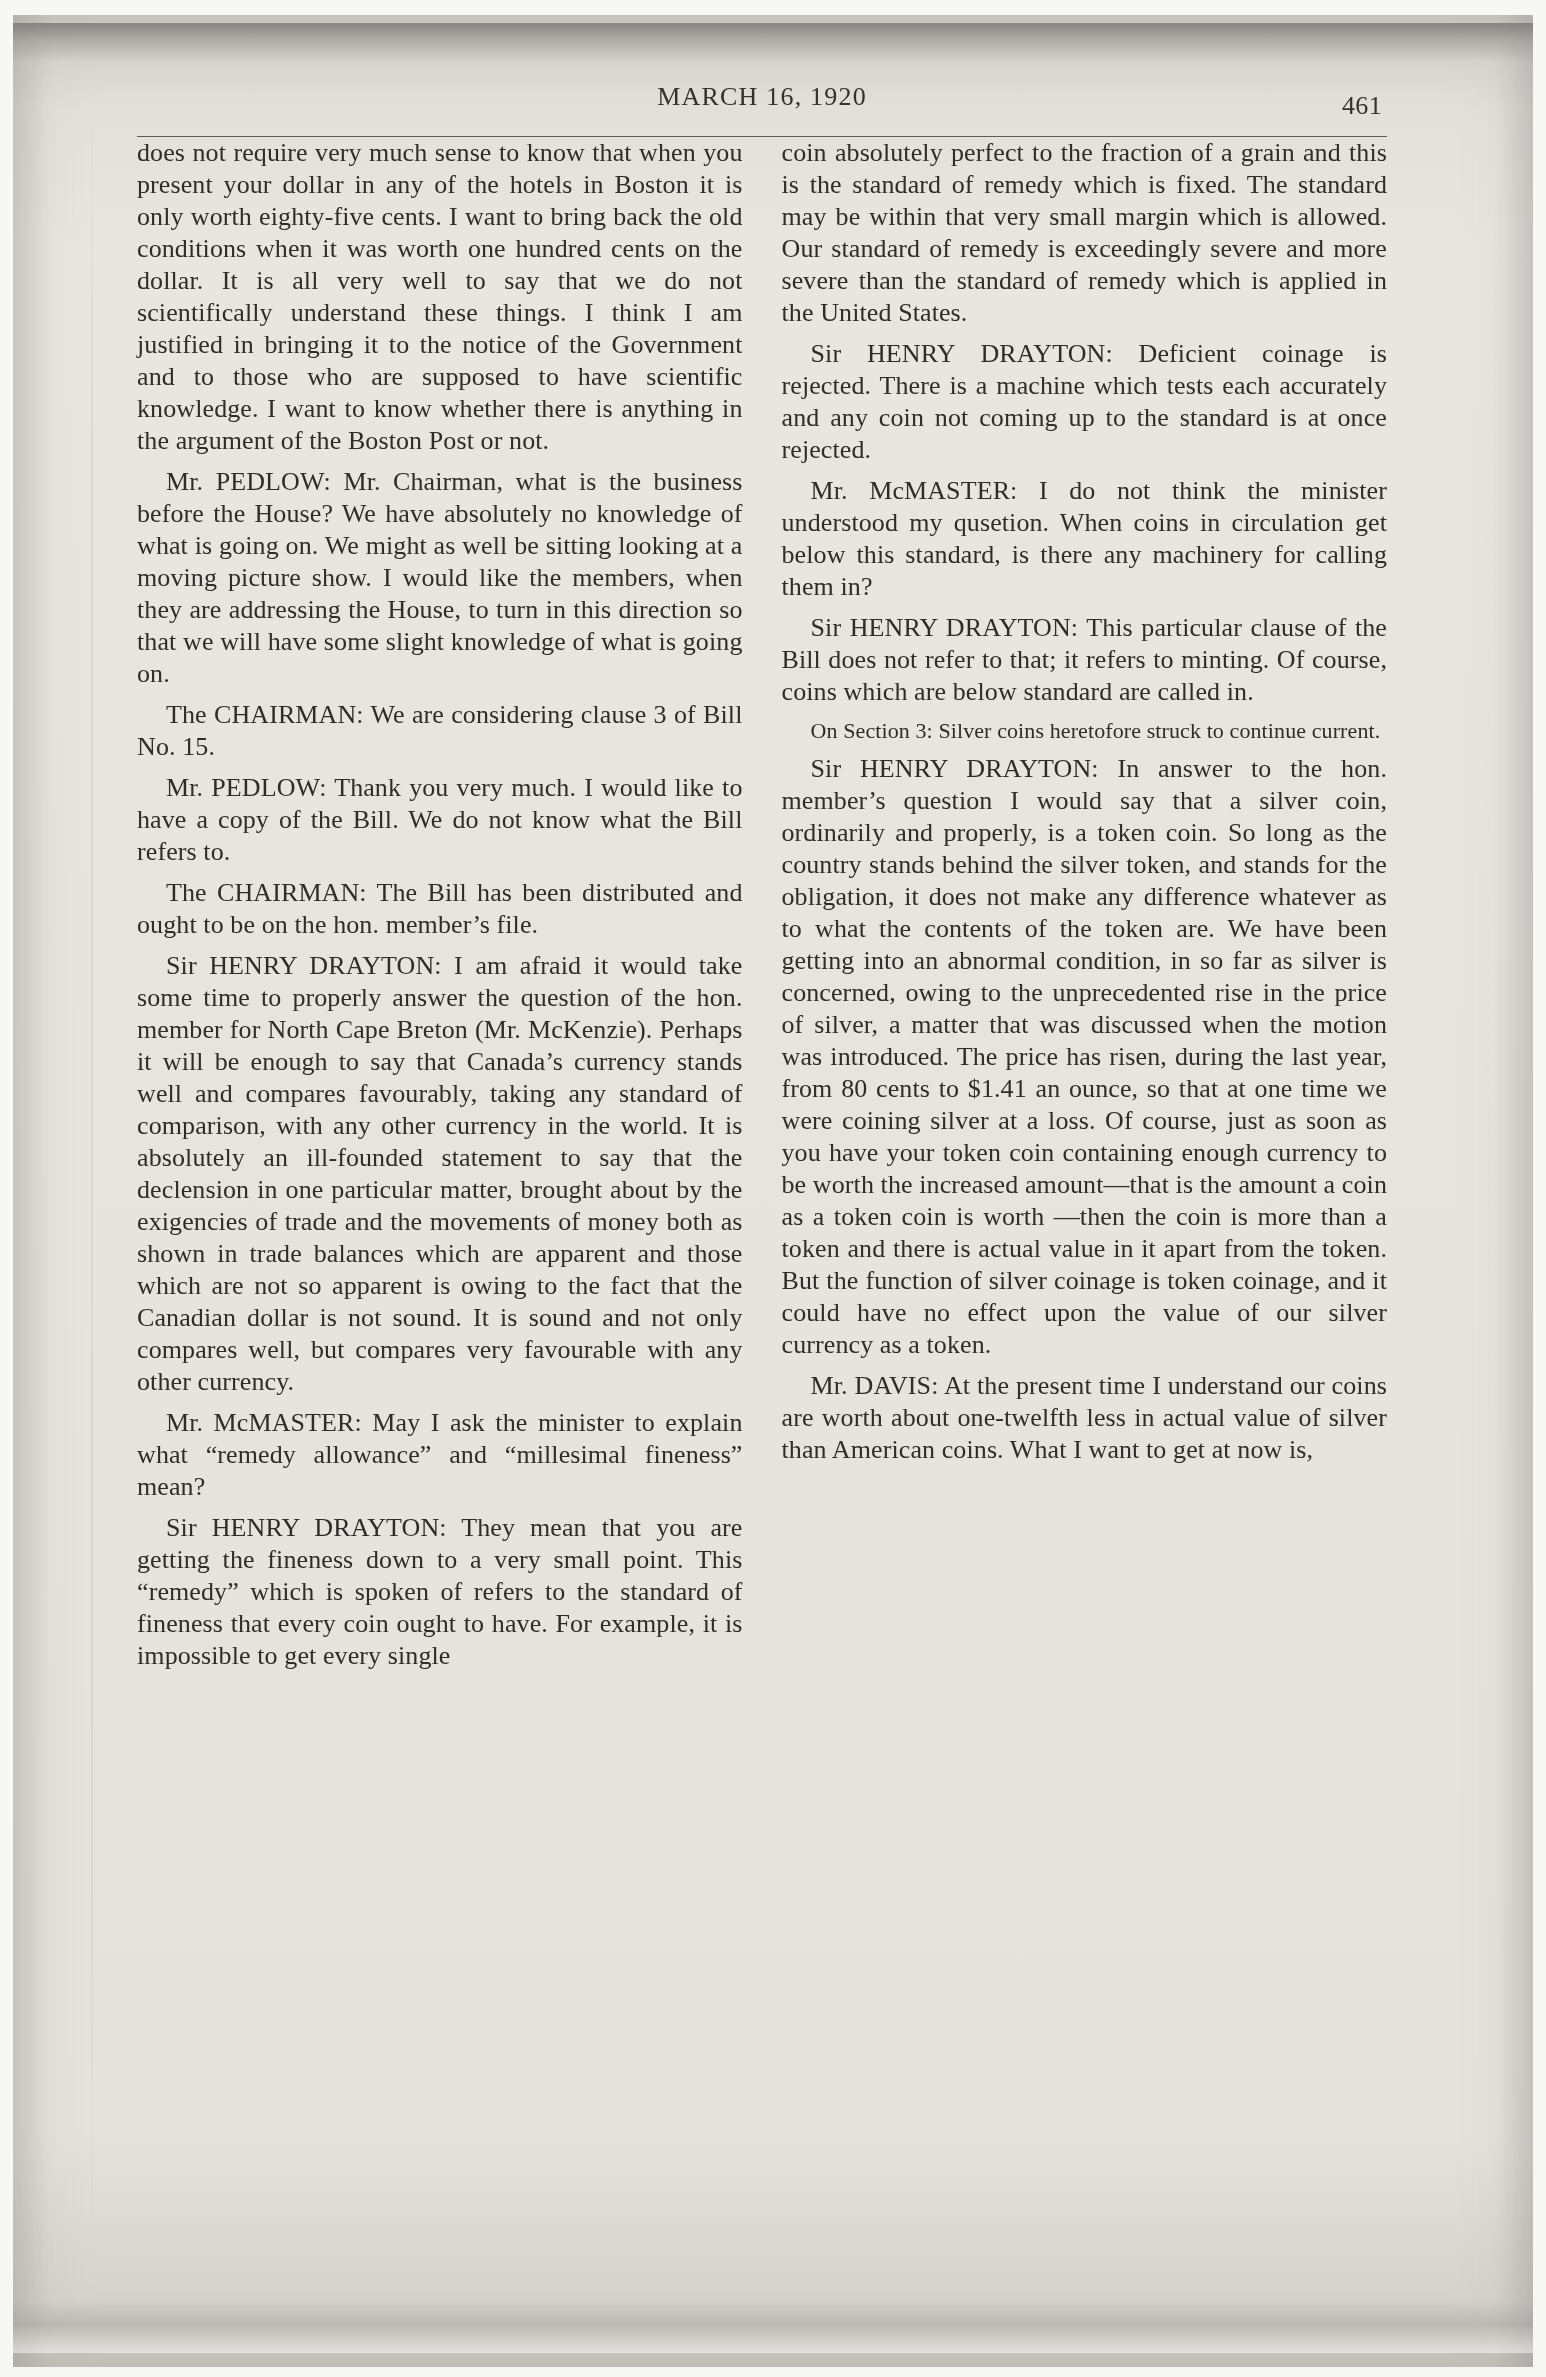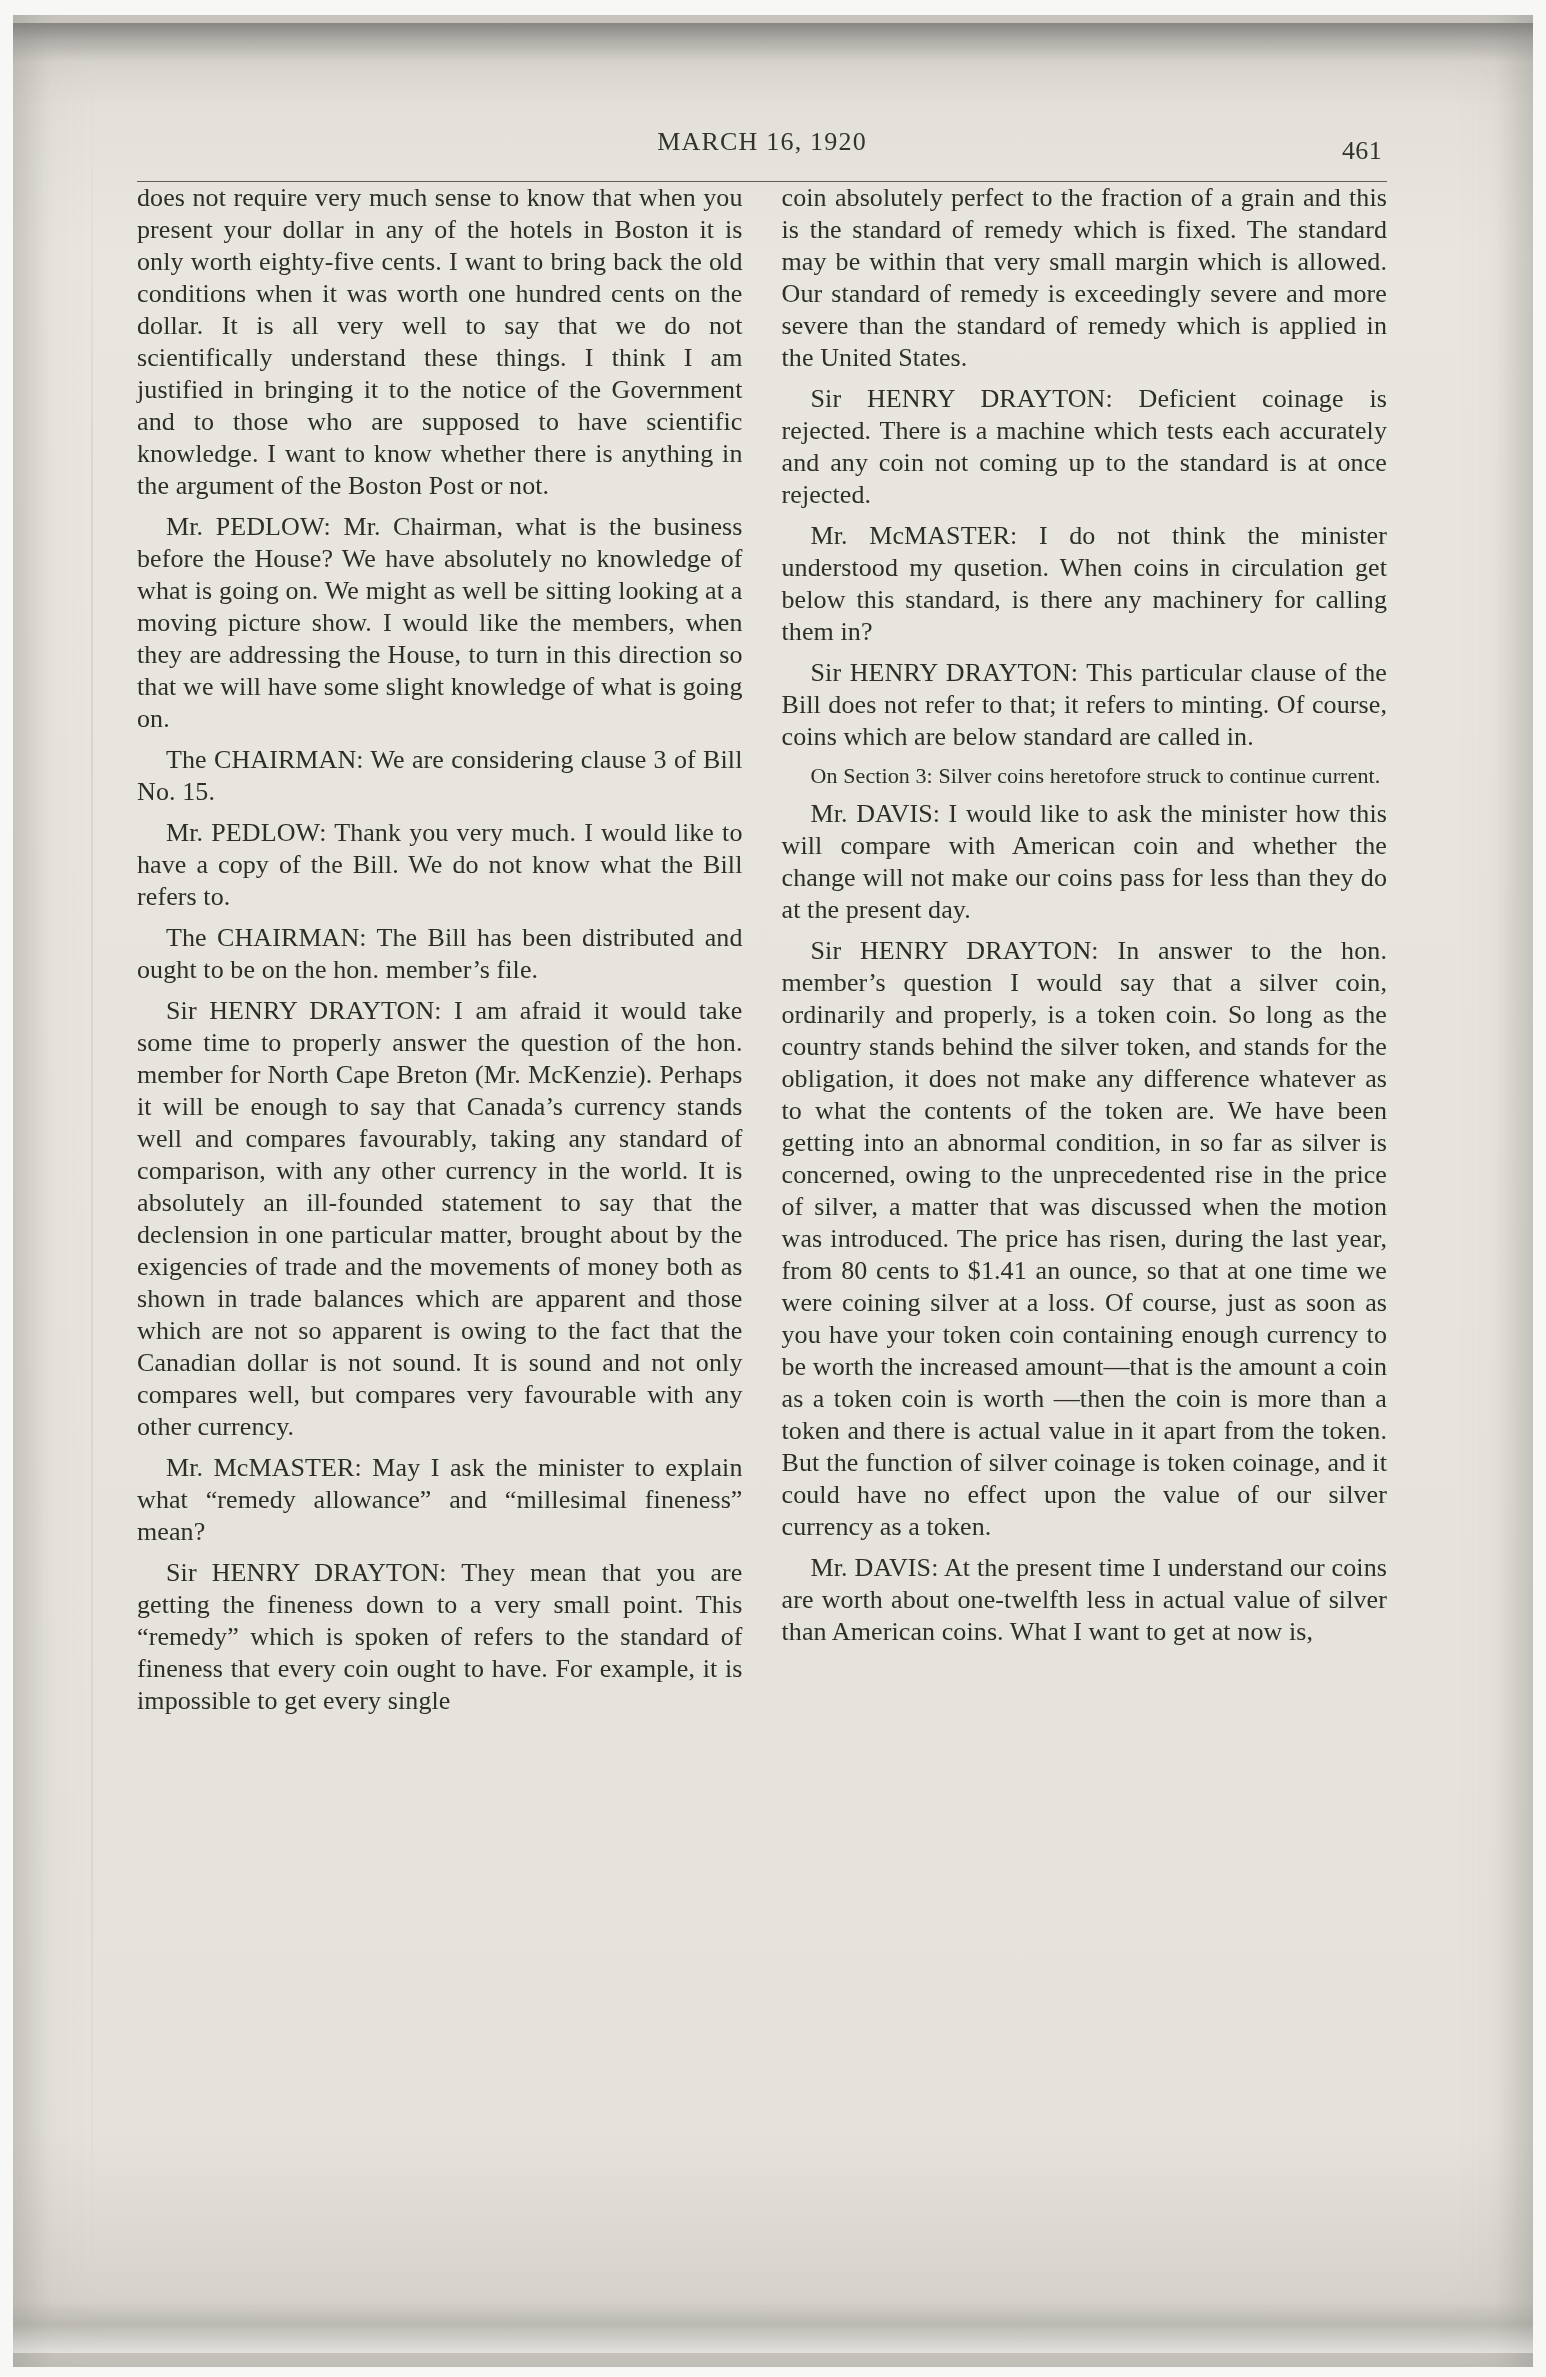--- a/index.html
+++ b/index.html
@@ -39,21 +39,21 @@
     position: absolute;
     top: 49px; bottom: 65px;
     left: 78px;
     width: 1.6px;
     background: linear-gradient(180deg, rgba(120,118,112,0), rgba(120,118,112,.14) 20%, rgba(120,118,112,.10) 80%, rgba(120,118,112,0));
     pointer-events: none;
   }
   .page {
     position: absolute;
     inset: 0;
-    padding: 112px 146px 0 124px;
+    padding: 67px 146px 0 124px;
     color: #2c2b28;
   }
   .header {
     position: relative;
     height: 41px;
   }
   .header .date {
     text-align: center;
     font-size: 26px;
     letter-spacing: 1.2px;
@@ -117,20 +117,19 @@
           <p class="para">Sir HENRY DRAYTON: I am afraid it would take some time to properly answer the question of the hon. member for North Cape Breton (Mr. McKenzie). Perhaps it will be enough to say that Canada’s currency stands well and compares favourably, taking any standard of comparison, with any other currency in the world. It is absolutely an ill-founded statement to say that the declension in one particular matter, brought about by the exigencies of trade and the movements of money both as shown in trade balances which are apparent and those which are not so apparent is owing to the fact that the Canadian dollar is not sound. It is sound and not only compares well, but compares very favourable with any other currency.</p>
           <p class="para">Mr. McMASTER: May I ask the minister to explain what “remedy allowance” and “millesimal fineness” mean?</p>
           <p class="para">Sir HENRY DRAYTON: They mean that you are getting the fineness down to a very small point. This “remedy” which is spoken of refers to the standard of fineness that every coin ought to have. For example, it is impossible to get every single</p>
         </div>
       <div class="col" id="col-right">
           <p class="para first">coin absolutely perfect to the fraction of a grain and this is the standard of remedy which is fixed. The standard may be within that very small margin which is allowed. Our standard of remedy is exceedingly severe and more severe than the standard of remedy which is applied in the United States.</p>
           <p class="para">Sir HENRY DRAYTON: Deficient coinage is rejected. There is a machine which tests each accurately and any coin not coming up to the standard is at once rejected.</p>
           <p class="para">Mr. McMASTER: I do not think the minister understood my qusetion. When coins in circulation get below this standard, is there any machinery for calling them in?</p>
           <p class="para">Sir HENRY DRAYTON: This particular clause of the Bill does not refer to that; it refers to minting. Of course, coins which are below standard are called in.</p>
           <p class="para note">On Section 3: Silver coins heretofore struck to continue current.</p>
-          <p class="para">Mr. DAVIS: I would like to ask the minister how this will compare with American coin and whether the change will not make our coins pass for less than they do at the present day.</p>
           <p class="para">Sir HENRY DRAYTON: In answer to the hon. member’s question I would say that a silver coin, ordinarily and properly, is a token coin. So long as the country stands behind the silver token, and stands for the obligation, it does not make any difference whatever as to what the contents of the token are. We have been getting into an abnormal condition, in so far as silver is concerned, owing to the unprecedented rise in the price of silver, a matter that was discussed when the motion was introduced. The price has risen, during the last year, from 80 cents to $1.41 an ounce, so that at one time we were coining silver at a loss. Of course, just as soon as you have your token coin containing enough currency to be worth the increased amount—that is the amount a coin as a token coin is worth —then the coin is more than a token and there is actual value in it apart from the token. But the function of silver coinage is token coinage, and it could have no effect upon the value of our silver currency as a token.</p>
           <p class="para">Mr. DAVIS: At the present time I understand our coins are worth about one-twelfth less in actual value of silver than American coins. What I want to get at now is,</p>
         </div>
     </div>
   </div>
 </div>
 
 
 </body></html>

